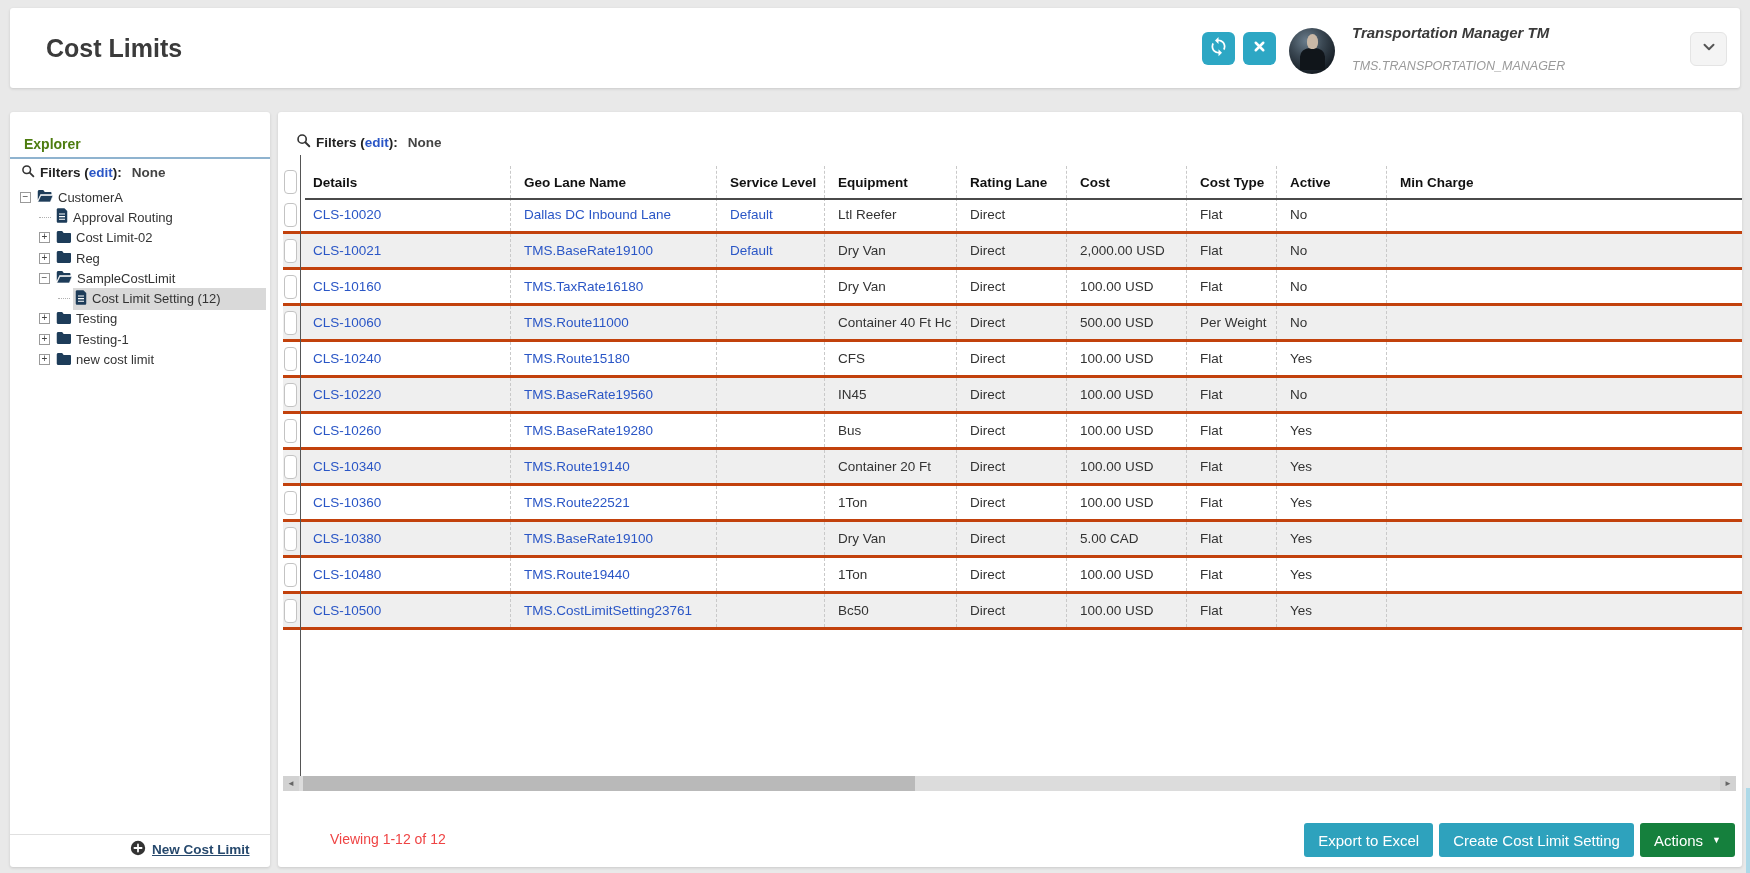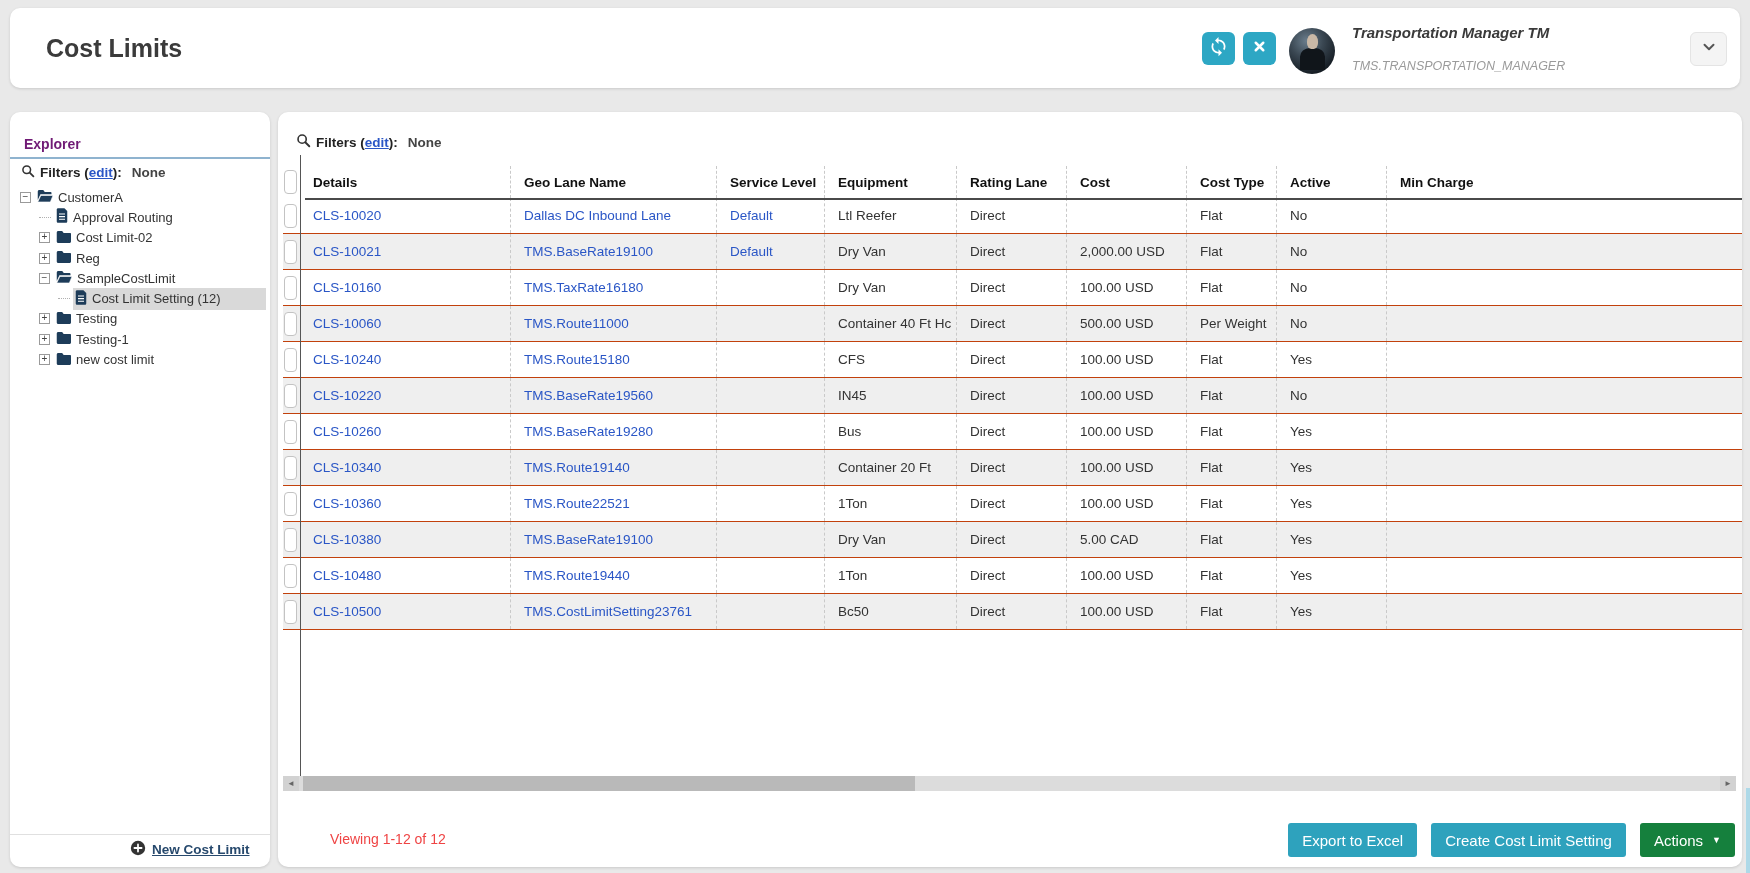--- a/index.html
+++ b/index.html
@@ -1,21 +1,21 @@
 <!DOCTYPE html>
 <html><head>
 <meta charset="utf-8">
 <style>
   * { box-sizing: border-box; }
   html,body { margin:0; padding:0; }
   body {
     width:1750px; height:873px; position:relative; overflow:hidden;
     background:#e9e9e9; font-family:"Liberation Sans", sans-serif;
   }
-  .card { position:absolute; background:#fff; border-radius:10px;
+  .card { position:absolute; background:#fff; border-radius:3px;
           box-shadow:0 1px 3px rgba(0,0,0,.14); }
 
   
   #header-card { left:10px; top:8px; right:10px; height:80px; }
   .page-title { position:absolute; left:36px; top:50%; transform:translateY(-50%);
                 font-size:25px; font-weight:bold; color:#3b3b3b; }
   .icon-btn { position:absolute; top:24px; width:33px; height:33px; border-radius:6px;
               background:#2da7c4; display:flex; align-items:center; justify-content:center;
               cursor:pointer; }
   #refresh-btn { left:1192px; }
@@ -29,27 +29,27 @@
                     border-radius:40% 40% 0 0; background:#10151a; }
   .user-block { position:absolute; left:1342px; top:50%; transform:translateY(-50%);font-style:italic; }
   .user-name { font-size:15px; font-weight:bold; color:#3a3a3a; }
   .user-role { font-size:12.5px; color:#9a9a9a; margin-top:18px; }
   .chev-btn { position:absolute; left:1680px; top:24px; width:37px; height:34px;
               background:#f4f4f4; border:1px solid #e4e4e4; border-radius:6px;
               display:flex; align-items:center; justify-content:center; cursor:pointer; }
 
   
   #sidebar-card { left:10px; top:112px; width:260px; bottom:6px; }
-  .explorer-title { position:absolute; left:14px; top:24px; font-size:14px; font-weight:bold; color:#701a75; }
+  .explorer-title { position:absolute; left:14px; top:24px; font-size:14px; font-weight:bold; color:#4d7c0f; }
   .explorer-rule { position:absolute; left:0; right:0; top:45px; border-top:2px solid #8fb3cf; }
   .filters-row { display:flex; align-items:center; font-size:13.5px; color:#222; white-space:nowrap; }
   #sb-filters { position:absolute; left:11px; top:52px; }
   .filters-row .mag { margin-right:5px; flex:none; }
   .f-bold { font-weight:bold; color:#222; }
-  .f-edit { color:#2a56c6; font-weight:bold; cursor:pointer;text-decoration:underline; }
+  .f-edit { color:#2a56c6; font-weight:bold; cursor:pointer; }
   .f-none { color:#444; margin-left:10px; font-weight:bold; }
   #explorer-tree { position:absolute; left:6px; right:4px; top:75px; }
   .tree-item { display:flex; align-items:center; height:20.3px; font-size:13px; color:#333; cursor:pointer; }
   .expander { width:11px; height:11px; border:1px solid #9a9a9a; background:#fff; color:#444;
               font-size:10px; line-height:8px; text-align:center; margin-right:4px; flex:none; }
   .dotstub { width:12px; border-top:1px dotted #b0b0b0; margin-right:3px; flex:none; }
   .tree-content { display:flex; align-items:center; gap:5px; padding:2px 4px 2px 2px;
                   flex:1; min-width:0; white-space:nowrap; }
   .tree-content.selected { background:#d9d9d9; }
   .sb-footer-rule { position:absolute; left:0; right:0; bottom:32px; border-top:1px solid #e0e0e0; }
@@ -58,39 +58,39 @@
   .new-link .lbl { text-decoration:underline; }
 
   
   #main-card { left:278px; top:112px; right:8px; bottom:6px; }
   #main-filters { position:absolute; left:18px; top:21px; }
   .table-wrap { --cols:17px 210px 206px 108px 132px 110px 120px 90px 110px minmax(0,1fr);
                 position:absolute; left:5px; right:0; top:54px; }
   .t-header { display:grid; grid-template-columns:var(--cols); height:32px; align-items:center;
               font-size:13.5px; font-weight:bold; color:#111; }
   .t-row { display:grid; grid-template-columns:var(--cols); height:36px; align-items:center;
-           font-size:13.5px; color:#333; border-bottom:1px solid #c2410c;text-align:right; }
+           font-size:13.5px; color:#333; border-bottom:3px solid #c2410c;text-align:right; }
   .t-row.alt { background:#efefef; }
   .c { padding-left:13px; height:100%; display:flex; align-items:center;
        overflow:hidden; white-space:nowrap; }
   .c.dash { border-left:1px dashed #c9c9c9; }
   .gutter { padding-left:0; display:flex; align-items:center; justify-content:flex-start; height:100%; }
   .sel-box { width:13px; height:24px; border:1px solid #c3c3c3; border-radius:4px; background:#fff;
              margin-left:1px; cursor:pointer; }
   .lnk { color:#2a56c6; cursor:pointer; }
   .hdr-line { position:absolute; left:27px; right:0; top:86px; height:2px; background:#4a4a4a; }
   .v-line { position:absolute; left:22px; top:43px; height:621px; width:1px; background:#555; }
   .hscroll { position:absolute; left:5px; right:6px; top:664px; height:15px; background:#dcdcdc; }
   .scroll-arrow { position:absolute; top:0; width:16px; height:15px; background:#d2d2d2; color:#666;
                   font-size:8px; display:flex; align-items:center; justify-content:center; cursor:pointer; }
   .scroll-arrow.left { left:0; }
   .scroll-arrow.right { right:0; }
   .scroll-thumb { position:absolute; left:20px; top:0; width:612px; height:15px; background:#b9b9b9; cursor:pointer; }
   .viewing { position:absolute; left:52px; top:719px; font-size:14px; color:#ef4444; }
-  .actions-bar { position:absolute; right:7px; top:711px; display:flex; gap:14px; }
+  .actions-bar { position:absolute; right:7px; top:711px; display:flex; gap:6px; }
   .btn { height:34px; display:flex; align-items:center; justify-content:center; padding:0 14px;
          background:#2ea2bd; color:#fff; font-size:15px; border-radius:3px; cursor:pointer; white-space:nowrap; }
   .btn.light { background:#15803d; }
   .btn .caret { font-size:9px; margin-left:9px; }
   .edge-strip { position:absolute; right:0; bottom:0; width:4px; height:85px; background:#aed9e8; }
 </style>
 </head>
 <body>
 
 <div class="card" id="header-card">

